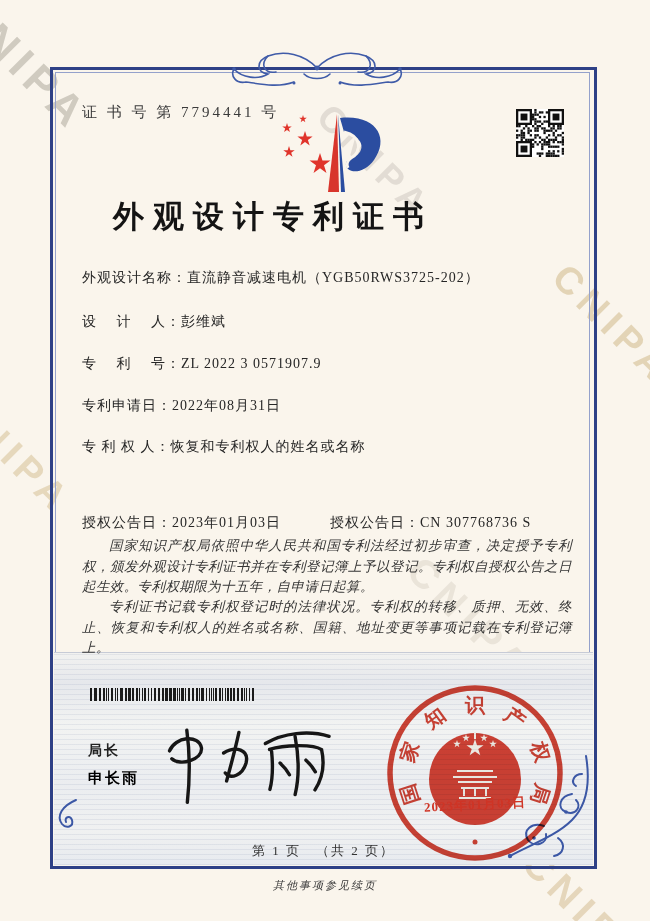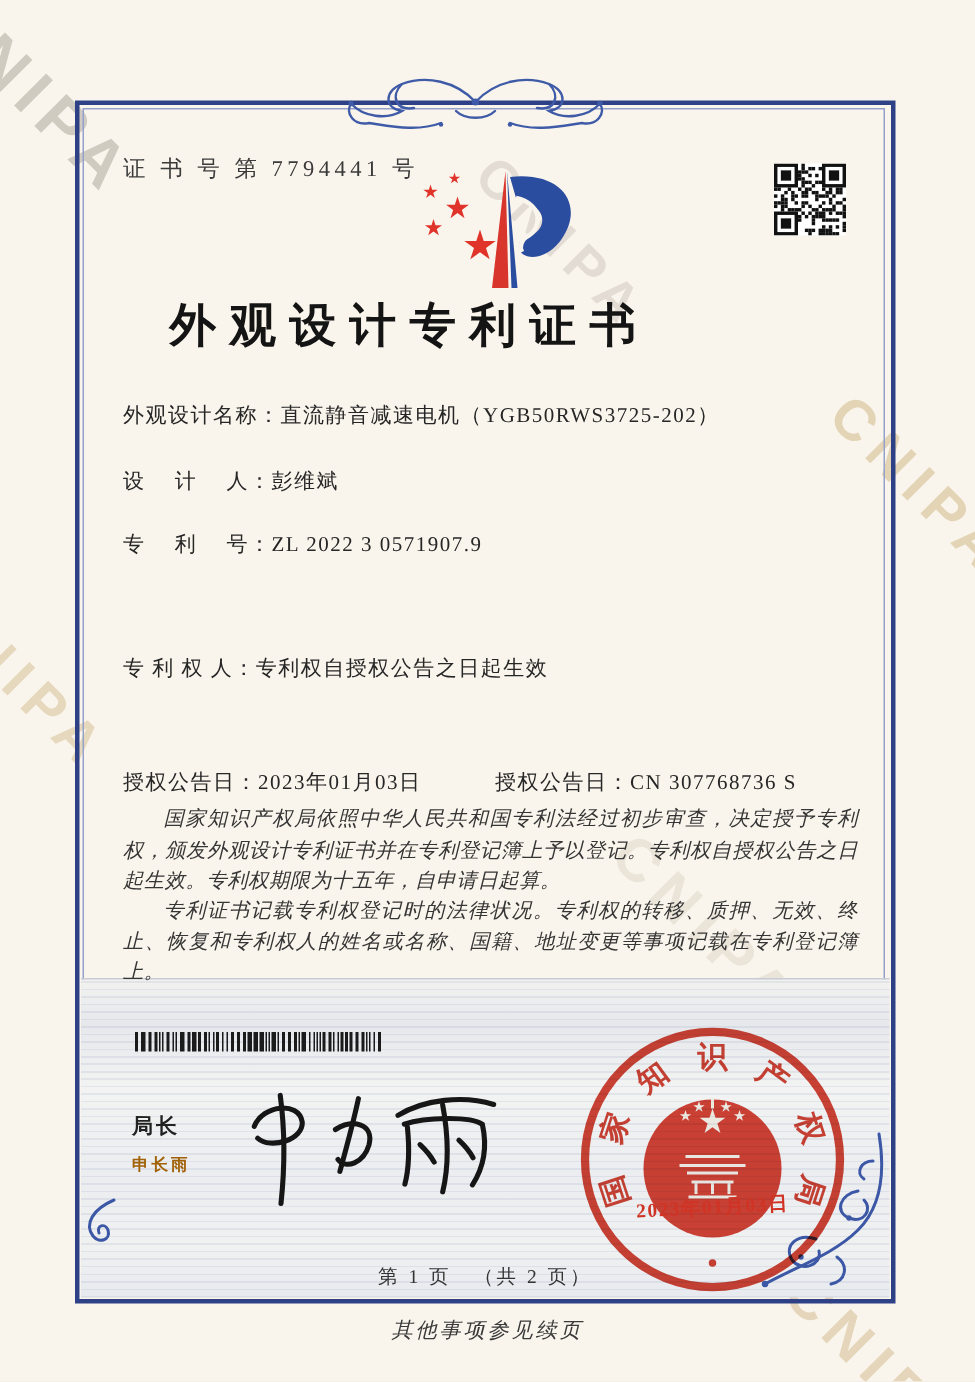--- a/index.html
+++ b/index.html
@@ -43,32 +43,32 @@
   .para{left:82px;width:490px;font-size:13.5px;line-height:20.5px;font-style:italic;
         color:#353535;text-align:justify;text-indent:2em;letter-spacing:.4px;}
   .p1{top:536px;} .p2{top:597px;}
 
   .barcode{left:90px;top:688px;width:167px;height:13px;}
   .barcode i{position:absolute;top:0;bottom:0;background:#1b1b1b;}
 
   .dir-title{left:88px;top:742px;font-family:"Liberation Sans","DejaVu Sans",sans-serif;
              font-size:14px;letter-spacing:2px;color:#222;font-weight:bold;}
   .dir-name{left:88px;top:769px;font-family:Liberation Mono, monospace;
-            font-size:11px;letter-spacing:2px;color:#a16207;font-weight:bold;}
+            font-size:15px;letter-spacing:2px;color:#000000;font-weight:bold;}
   .signature{left:158px;top:720px;}
 
   .seal{left:384px;top:682px;width:182px;height:182px;mix-blend-mode:multiply;opacity:.95;}
   .seal-ring-text span{position:absolute;font:bold 20px "Liberation Serif","DejaVu Serif",serif;
                        color:#d13a2b;}
   .seal-date{left:384px;top:796px;width:182px;text-align:center;font-size:13px;font-weight:bold;
              color:#cf3425;letter-spacing:1px;transform:rotate(-3deg);}
 
   .footer-page{left:50px;top:842px;width:547px;text-align:center;font-size:13px;
                letter-spacing:2px;color:#333;}
-  .continuation{left:0;top:878px;width:650px;text-align:center;font-size:14px;
+  .continuation{left:0;top:878px;width:650px;text-align:center;font-size:11px;
                 font-style:italic;letter-spacing:2px;color:#3a3a3a;}
 
   .ornament-top{left:212px;top:44px;}
   .ornament-corner{left:498px;top:752px;}
   .ornament-small{left:52px;top:798px;}
   svg{display:block;}
 </style>
 </head>
 <body>
 
@@ -291,21 +291,22 @@
         <rect x="2" y="30" width="10" height="10" fill="#fff"></rect>
         <rect x="4" y="32" width="6" height="6" fill="#111"></rect>
       </svg>
   </div>
 
   <div class="abs title">外观设计专利证书</div>
 
   <div class="abs row r0"><span class="lab">外观设计名称：</span><span>直流静音减速电机（YGB50RWS3725-202）</span></div>
   <div class="abs row r1"><span class="lab">设　 计　 人：</span><span>彭维斌</span></div>
   <div class="abs row r2"><span class="lab">专　 利　 号：</span><span>ZL 2022 3 0571907.9</span></div>
-  <div class="abs row r4"><span class="lab">专 利 权 人：</span><span>专利权自授权公告之日起生效</span></div>
+  <div class="abs row r3"><span class="lab">专利申请日：</span><span>2022年08月31日</span></div>
+  <div class="abs row r4"><span class="lab">专 利 权 人：</span><span>恢复和专利权人的姓名或名称</span></div>
 
   <div class="abs row rgrant">
     <span><span class="lab">授权公告日：</span><span>2023年01月03日</span></span>
     <span class="grant2"><span class="lab">授权公告日：</span><span>CN 307768736 S</span></span>
   </div>
 
   <div class="abs para p1">国家知识产权局依照中华人民共和国专利法经过初步审查，决定授予专利权，颁发外观设计专利证书并在专利登记簿上予以登记。专利权自授权公告之日起生效。专利权期限为十五年，自申请日起算。</div>
   <div class="abs para p2">专利证书记载专利权登记时的法律状况。专利权的转移、质押、无效、终止、恢复和专利权人的姓名或名称、国籍、地址变更等事项记载在专利登记簿上。</div>
 
   <div class="abs barcode">

